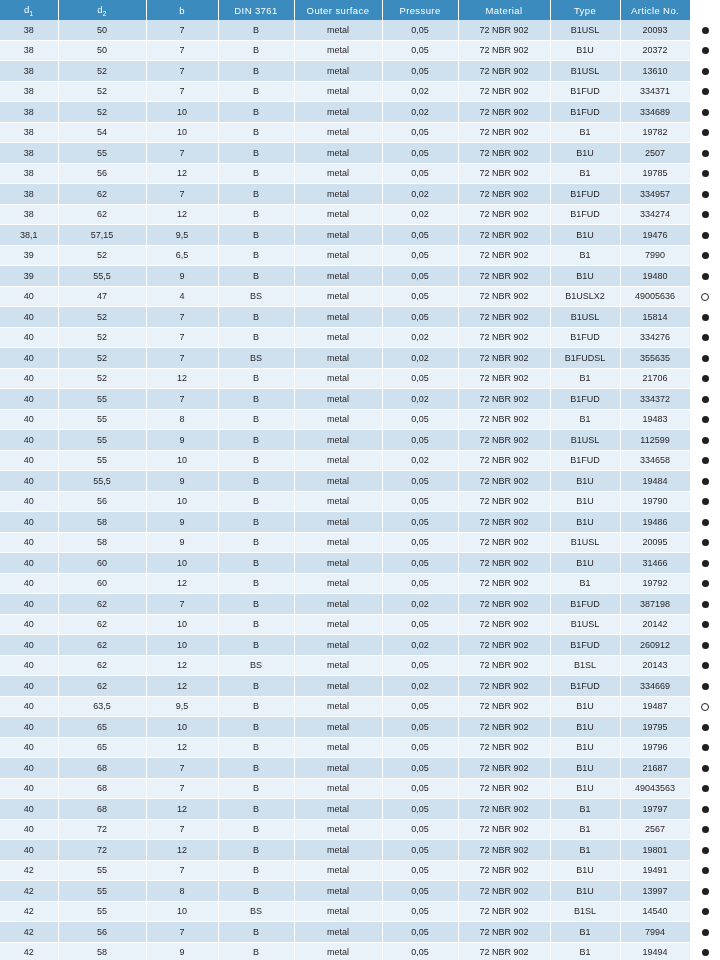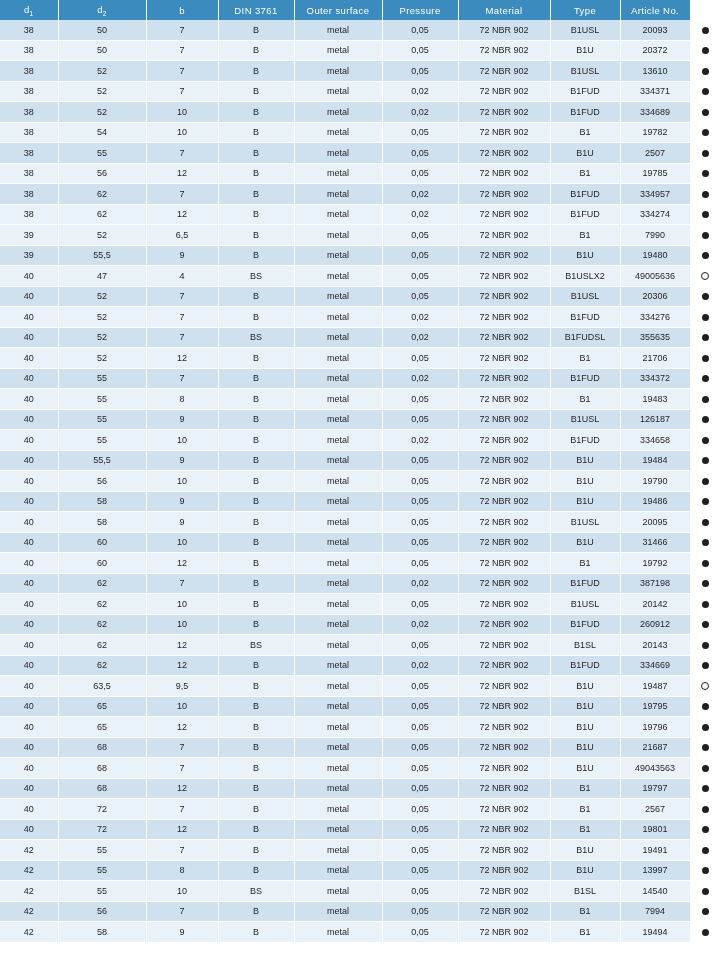--- a/index.html
+++ b/index.html
@@ -219,20 +219,32 @@
         <td>62</td>
         <td>12</td>
         <td>B</td>
         <td>metal</td>
         <td>0,02</td>
         <td>72 NBR 902</td>
         <td>B1FUD</td>
         <td>334274</td>
         <td class="dotcell"><span class="dot"></span></td>
       </tr>
+      <tr class="band-a">
+        <td>38,1</td>
+        <td>57,15</td>
+        <td>9,5</td>
+        <td>B</td>
+        <td>metal</td>
+        <td>0,05</td>
+        <td>72 NBR 902</td>
+        <td>B1U</td>
+        <td>19476</td>
+        <td class="dotcell"><span class="dot"></span></td>
+      </tr>
       <tr class="band-b">
         <td>39</td>
         <td>52</td>
         <td>6,5</td>
         <td>B</td>
         <td>metal</td>
         <td>0,05</td>
         <td>72 NBR 902</td>
         <td>B1</td>
         <td>7990</td>
@@ -264,21 +276,21 @@
       </tr>
       <tr class="band-a">
         <td>40</td>
         <td>52</td>
         <td>7</td>
         <td>B</td>
         <td>metal</td>
         <td>0,05</td>
         <td>72 NBR 902</td>
         <td>B1USL</td>
-        <td>20306</td>
+        <td>15814</td>
         <td class="dotcell"><span class="dot"></span></td>
       </tr>
       <tr class="band-b">
         <td>40</td>
         <td>52</td>
         <td>7</td>
         <td>B</td>
         <td>metal</td>
         <td>0,02</td>
         <td>72 NBR 902</td>
@@ -336,21 +348,21 @@
       </tr>
       <tr class="band-a">
         <td>40</td>
         <td>55</td>
         <td>9</td>
         <td>B</td>
         <td>metal</td>
         <td>0,05</td>
         <td>72 NBR 902</td>
         <td>B1USL</td>
-        <td>126187</td>
+        <td>112599</td>
         <td class="dotcell"><span class="dot"></span></td>
       </tr>
       <tr class="band-b">
         <td>40</td>
         <td>55</td>
         <td>10</td>
         <td>B</td>
         <td>metal</td>
         <td>0,02</td>
         <td>72 NBR 902</td>

